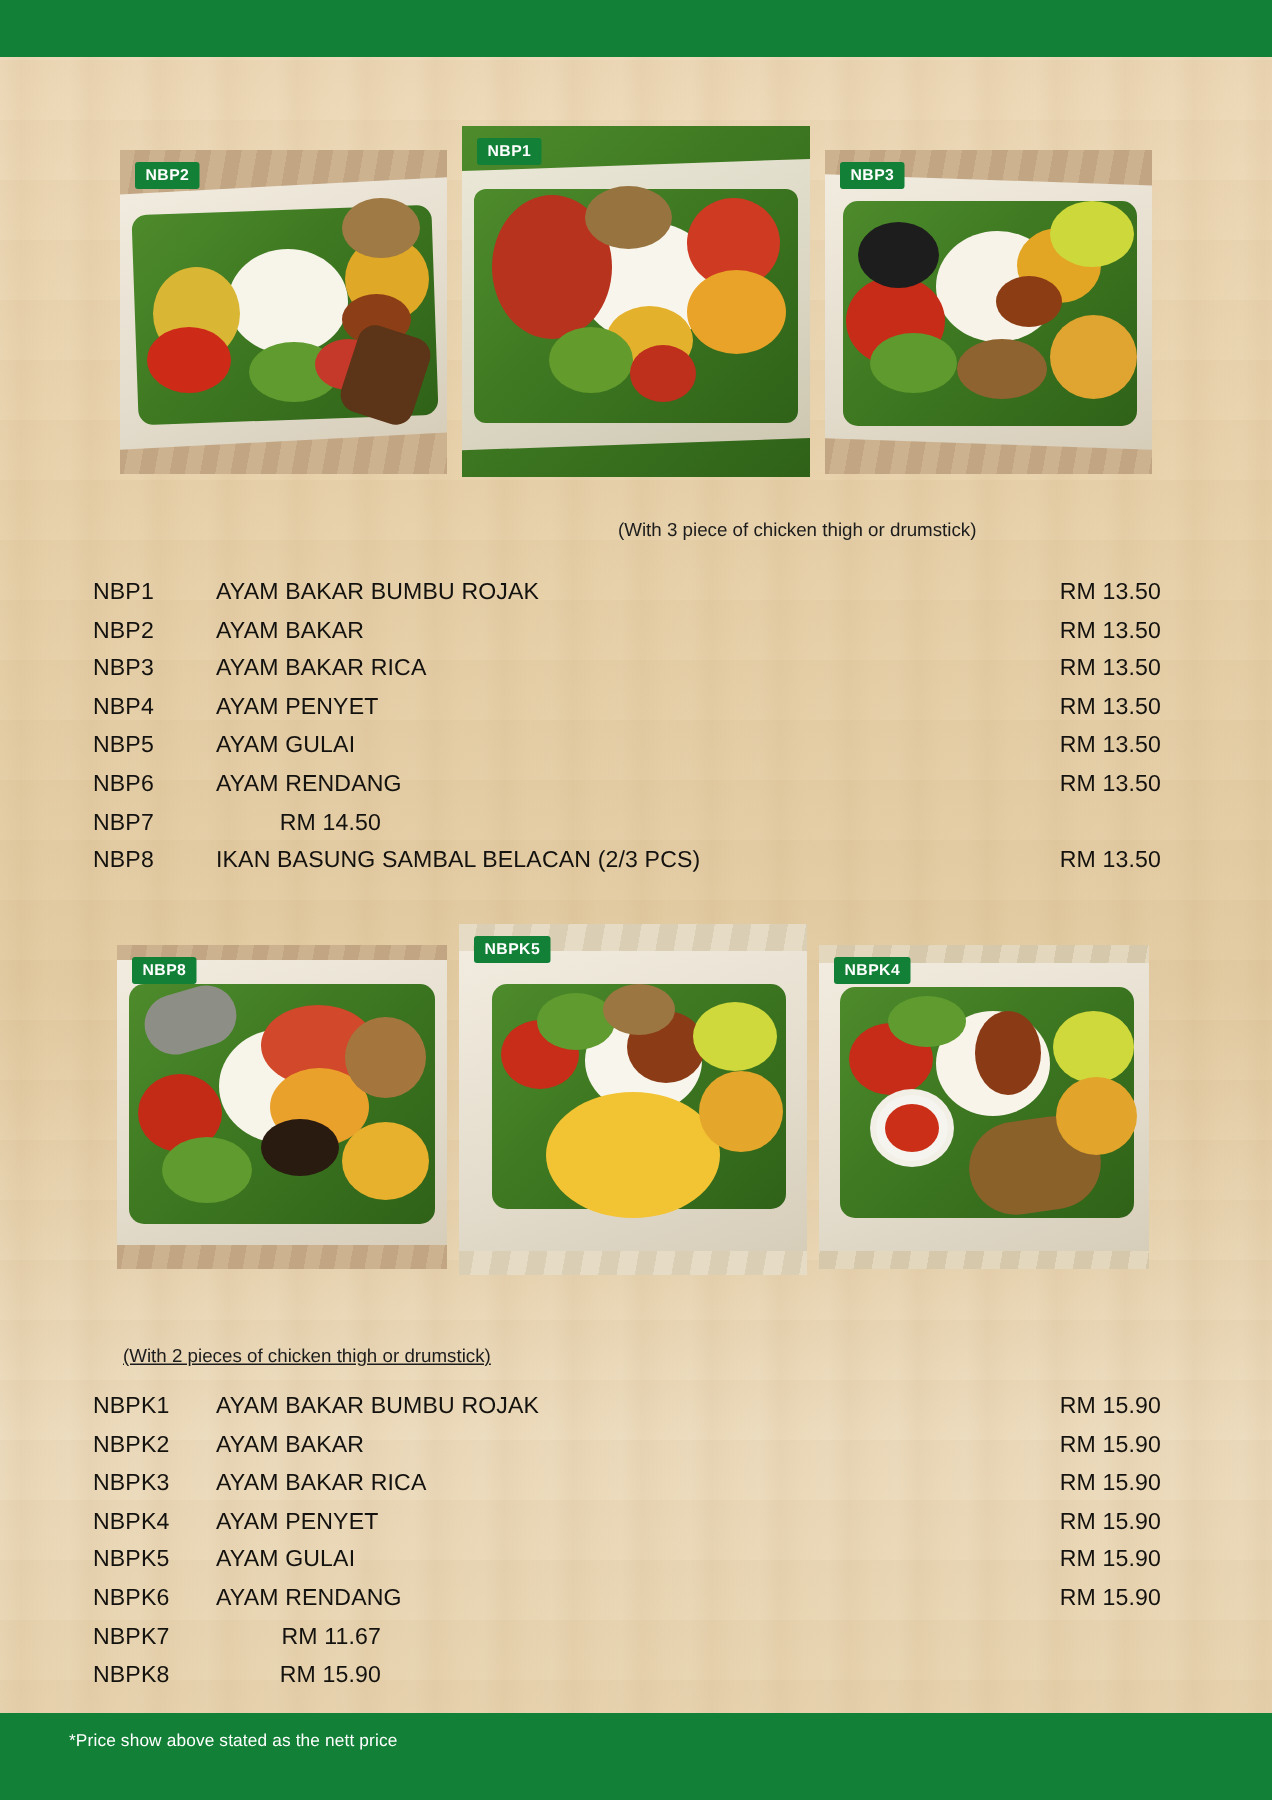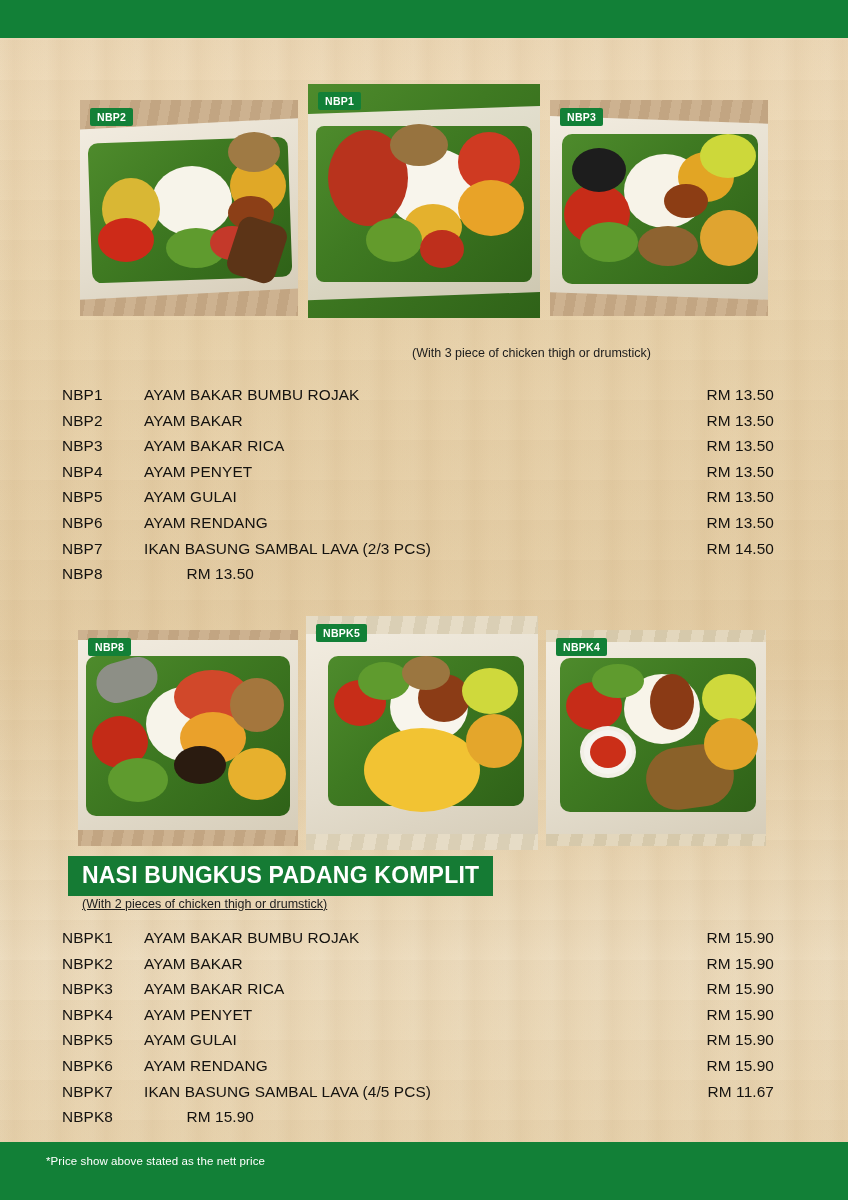--- a/index.html
+++ b/index.html
@@ -238,25 +238,25 @@
       <span class="name">AYAM GULAI</span>
       <span class="price">RM 13.50</span>
     </div>
     <div class="menu-row">
       <span class="code">NBP6</span>
       <span class="name">AYAM RENDANG</span>
       <span class="price">RM 13.50</span>
     </div>
     <div class="menu-row">
       <span class="code">NBP7</span>
-      <span class="name">IKAN BASUNG SAMBAL LAVA (2/3 PCS)</span>
       <span class="price">RM 14.50</span>
     </div>
     <div class="menu-row">
       <span class="code">NBP8</span>
+      <span class="name">IKAN BASUNG SAMBAL BELACAN (2/3 PCS)</span>
       <span class="price">RM 13.50</span>
     </div>
   </div>
 
   <div class="photo-row" style="top:616px; left:78px; width:692px;">
 
     <div class="photo" style="width:220px; height:216px; margin-top:14px;">
       <div class="plate">
         <div class="table-wood" style="inset:0;"></div>
         <div class="paper" style="left:-6px; top:10px; width:236px; height:190px;"></div>
@@ -303,21 +303,20 @@
         <div class="blob" style="left:34px; top:96px; width:56px; height:52px; background:#f6f4ee; border:4px solid #f2efe6;"></div>
         <div class="blob" style="left:44px; top:106px; width:36px; height:32px; background:#cb2f18;"></div>
         <div class="blob" style="left:100px; top:116px; width:88px; height:62px; background:#8a6129; border-radius:40px; transform:rotate(-8deg);"></div>
         <div class="blob" style="left:156px; top:44px; width:54px; height:48px; background:#cfd93c;"></div>
         <div class="blob" style="left:158px; top:88px; width:54px; height:52px; background:#e2a42a;"></div>
       </div>
       <span class="tag">NBPK4</span>
     </div>
   </div>
 
-  <div class="section-title" style="top:856px; left:68px;">NASI BUNGKUS PADANG KOMPLIT</div>
   <div class="section-sub" style="top:897px; left:82px;text-decoration:underline;">(With 2 pieces of chicken thigh or drumstick)</div>
 
   <div class="menu" style="top:929px;">
     <div class="menu-row">
       <span class="code">NBPK1</span>
       <span class="name">AYAM BAKAR BUMBU ROJAK</span>
       <span class="price">RM 15.90</span>
     </div>
     <div class="menu-row">
       <span class="code">NBPK2</span>
@@ -339,21 +338,20 @@
       <span class="name">AYAM GULAI</span>
       <span class="price">RM 15.90</span>
     </div>
     <div class="menu-row">
       <span class="code">NBPK6</span>
       <span class="name">AYAM RENDANG</span>
       <span class="price">RM 15.90</span>
     </div>
     <div class="menu-row">
       <span class="code">NBPK7</span>
-      <span class="name">IKAN BASUNG SAMBAL LAVA (4/5 PCS)</span>
       <span class="price">RM 11.67</span>
     </div>
     <div class="menu-row">
       <span class="code">NBPK8</span>
       <span class="price">RM 15.90</span>
     </div>
   </div>
 
   <div class="bottom-bar"></div>
   <div class="bottom-note">*Price show above stated as the nett price</div>

